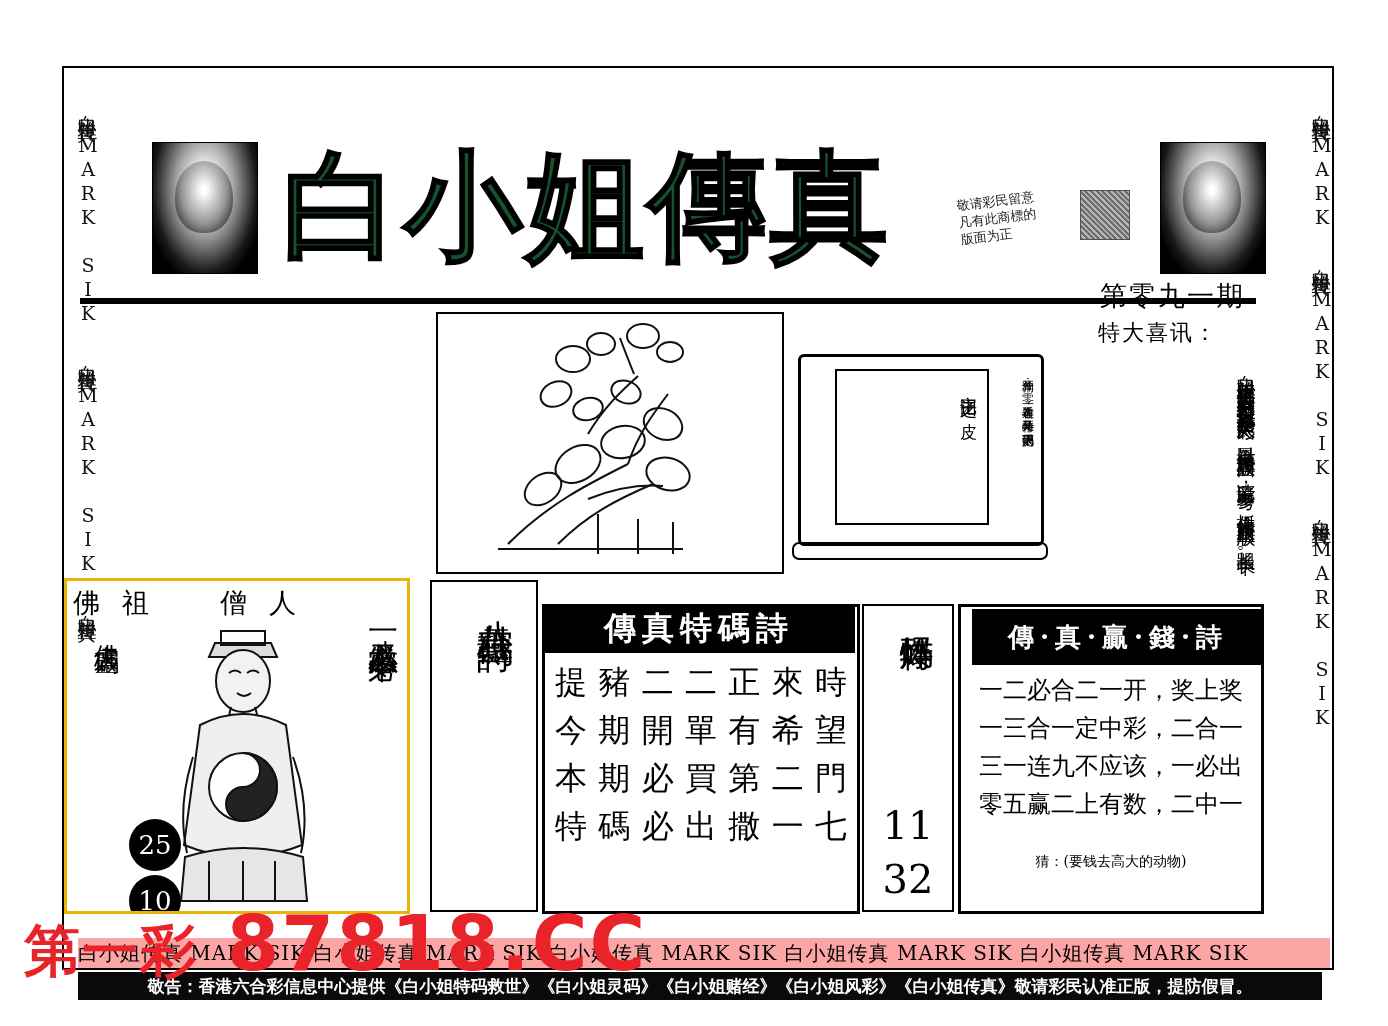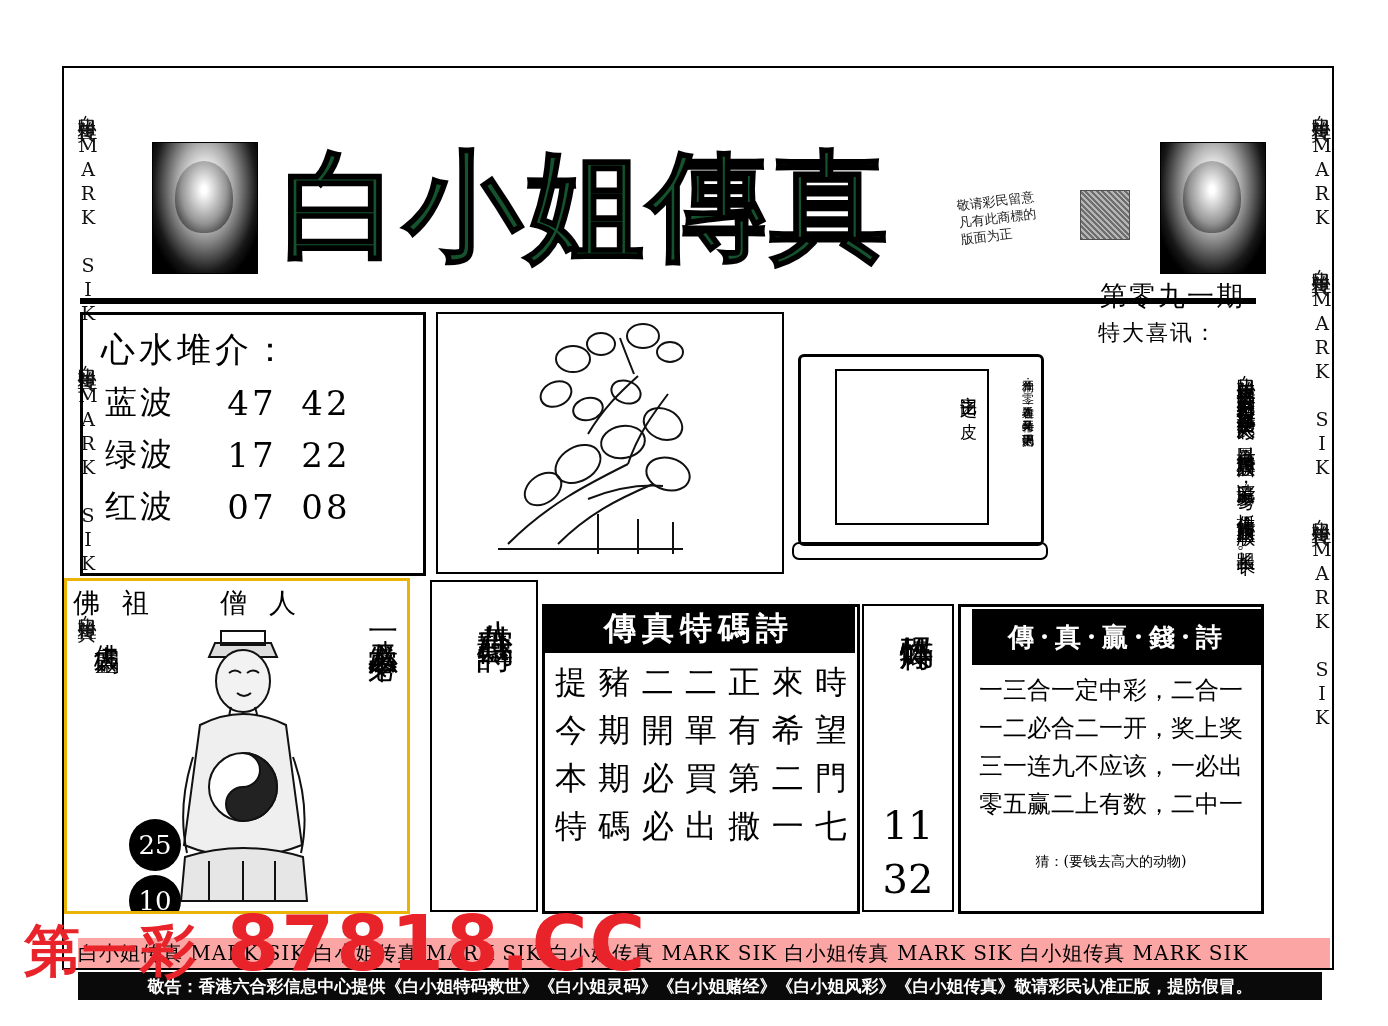--- a/index.html
+++ b/index.html
@@ -180,38 +180,20 @@
     <div class="photo r"></div>
     <div class="mast-title">白小姐傳真</div>
     <div class="mast-stamp" style="white-space:pre-line;">敬请彩民留意
 凡有此商標的
 版面为正</div>
     <div class="mast-seal"></div>
     <div class="issue">第零九一期</div>
   </div>
   <div class="mast-rule"></div>
 
-  <div class="numbox">
-    <div class="ttl">心水堆介：</div>
-    <div class="numrow">
-      <span class="lab">蓝波</span>
-      <span class="n">47</span>
-      <span class="n">42</span>
-    </div>
-    <div class="numrow">
-      <span class="lab">绿波</span>
-      <span class="n">17</span>
-      <span class="n">22</span>
-    </div>
-    <div class="numrow">
-      <span class="lab">红波</span>
-      <span class="n">07</span>
-      <span class="n">08</span>
-    </div>
-  </div>
 
   <div class="flowerbox">
     <svg width="340" height="254" viewBox="0 0 340 254">
       <g fill="none" stroke="#111" stroke-width="2">
         <path d="M70 230 C110 190 150 170 190 150"></path>
         <path d="M120 230 C150 200 180 185 215 170"></path>
         <path d="M60 235 L245 235"></path>
         <path d="M160 240 L160 200 M200 240 L200 205 M235 240 L235 208"></path>
         <path d="M190 150 C200 120 215 100 230 80"></path>
         <path d="M150 120 C165 95 180 80 200 62"></path>
@@ -322,22 +304,22 @@
     <div class="spec-v">特码爆炸</div>
     <div class="spec-n">
       <div>11</div>
       <div>32</div>
     </div>
   </div>
 
   <div class="winbox">
     <div class="win-hdr">傳·真·贏·錢·詩</div>
     <div class="win-lines">
+      <div class="wline">一二必合二一开，奖上奖</div>
       <div class="wline">一三合一定中彩，二合一</div>
-      <div class="wline">一二必合二一开，奖上奖</div>
       <div class="wline">三一连九不应该，一必出</div>
       <div class="wline">零五赢二上有数，二中一</div>
     </div>
     <div class="win-guess">猜：(要钱去高大的动物)</div>
   </div>
 
   <div class="bar-white" style="left:78px;top:938px;width:1252px;height:30px;">
     <span>白小姐传真 MARK  SIK 白小姐传真 MARK  SIK 白小姐传真 MARK  SIK 白小姐传真 MARK  SIK 白小姐传真 MARK  SIK</span>
   </div>
 

